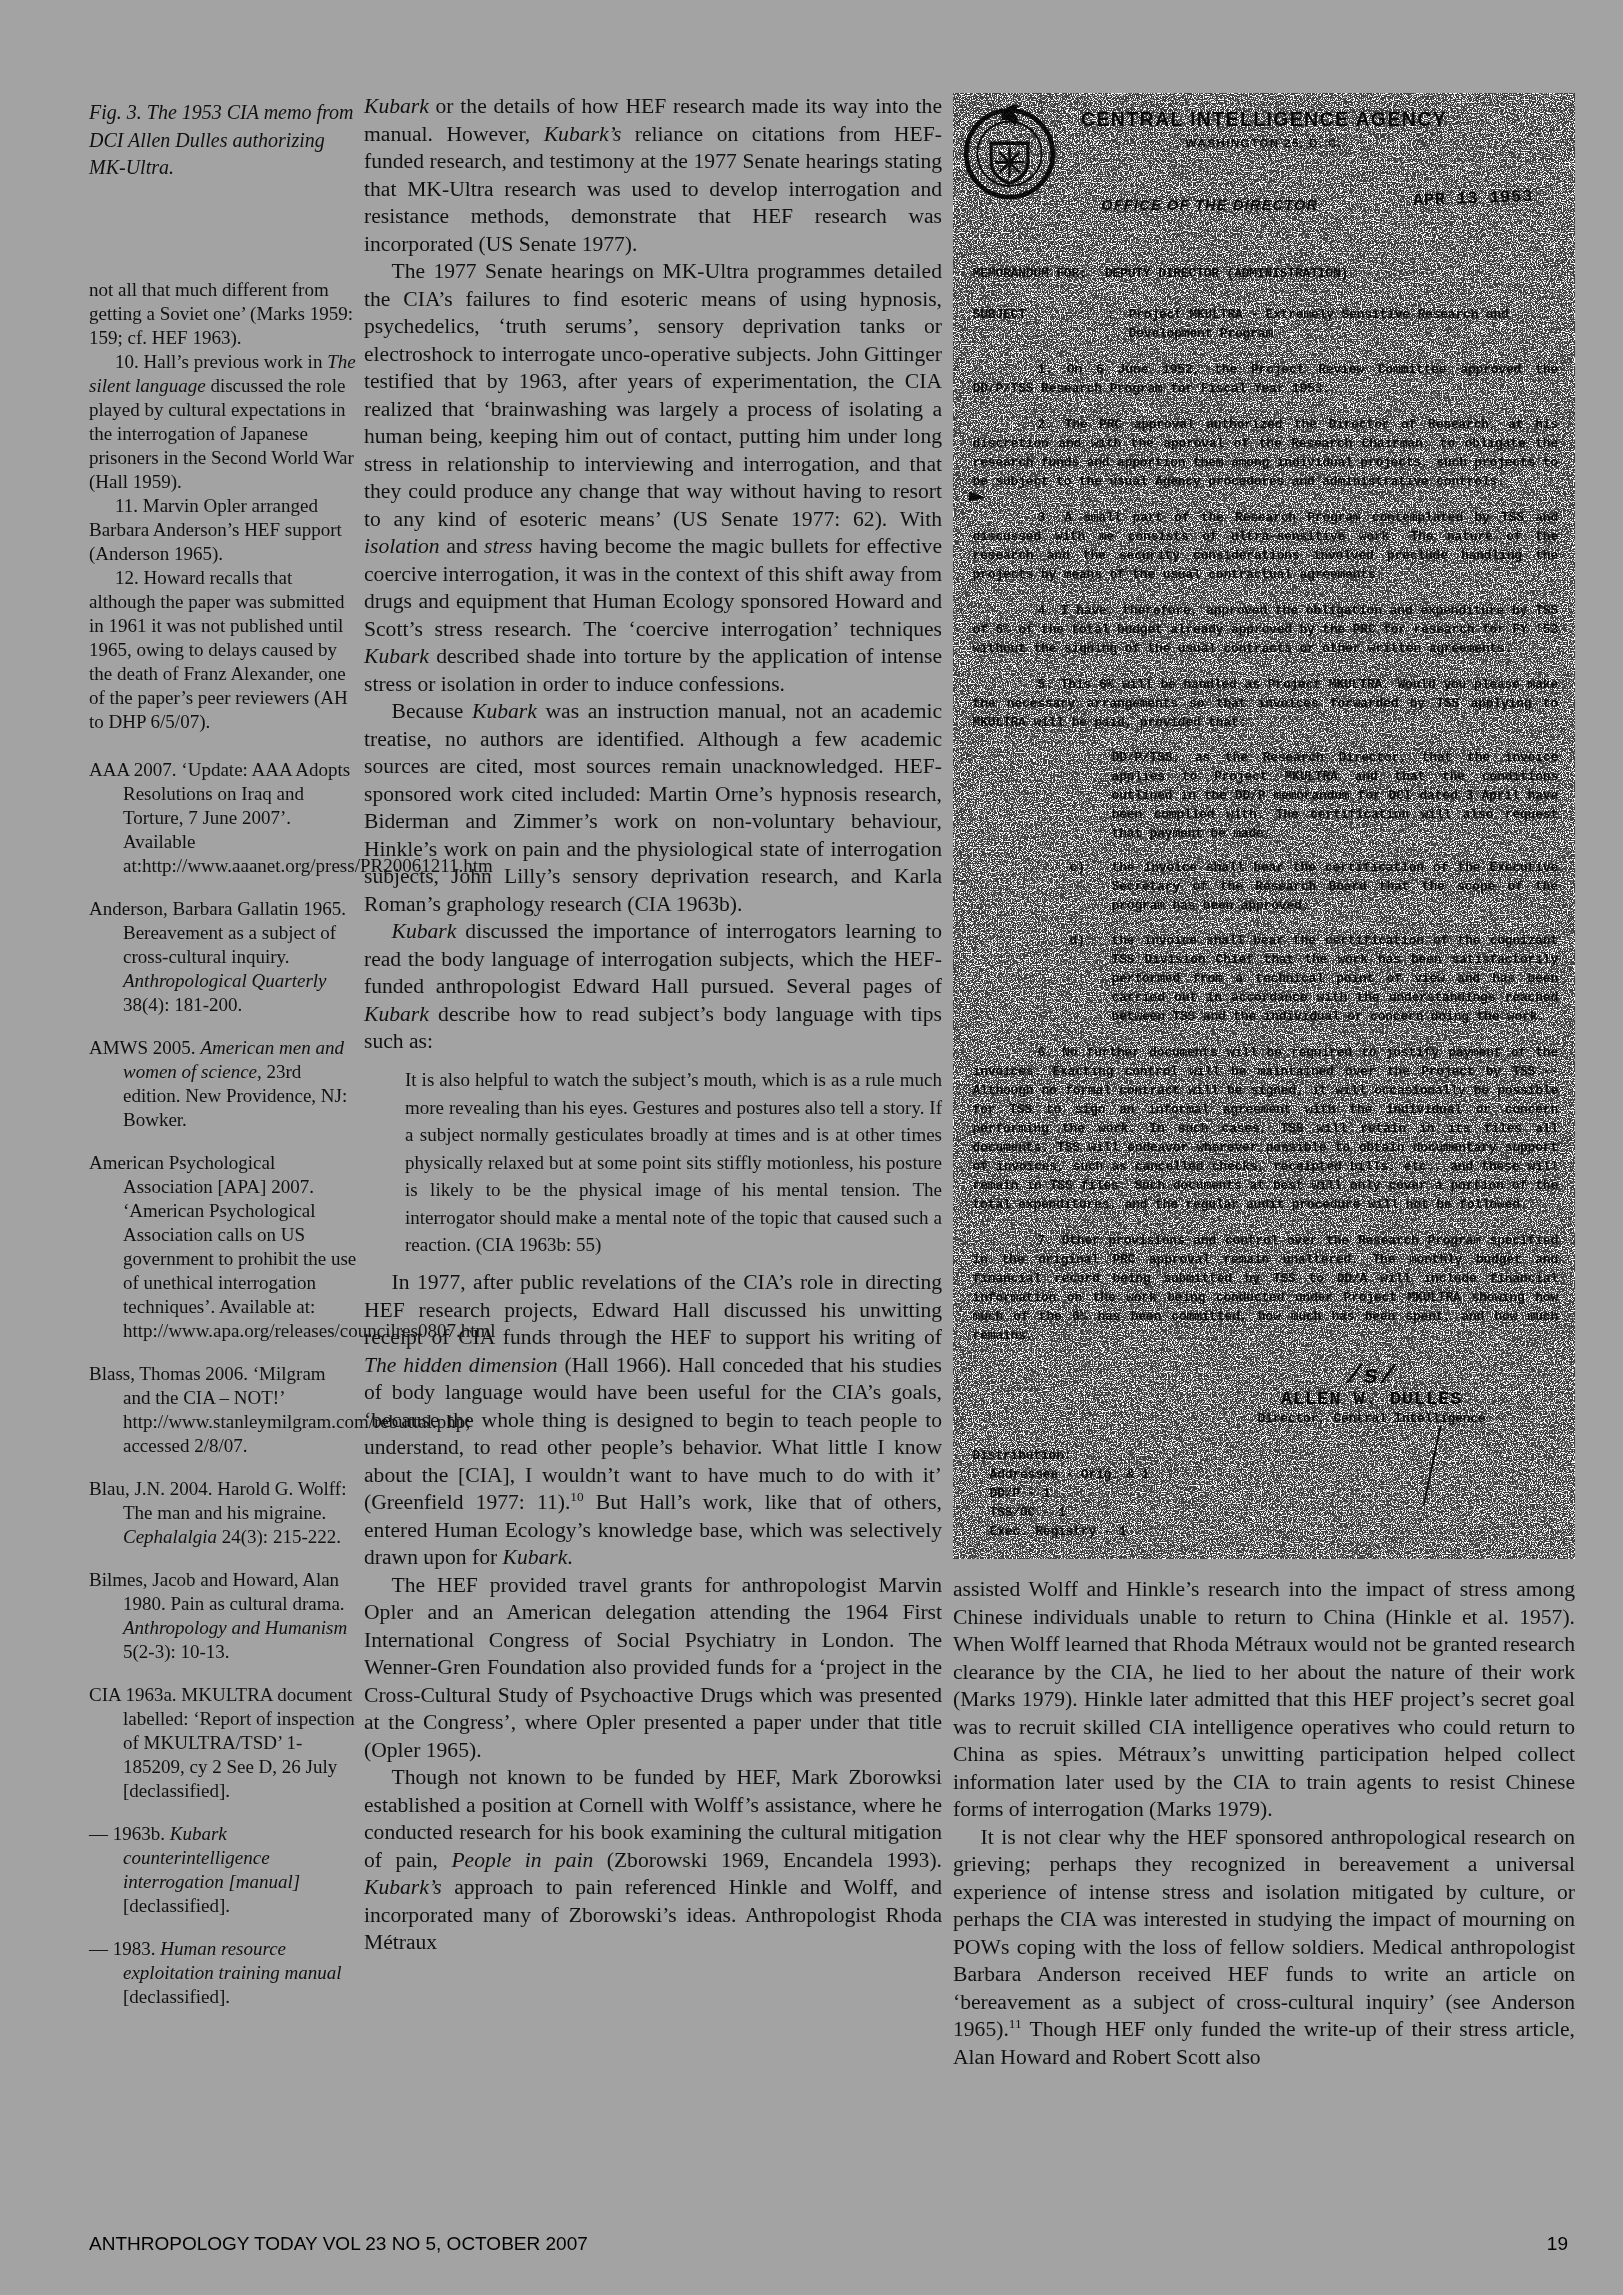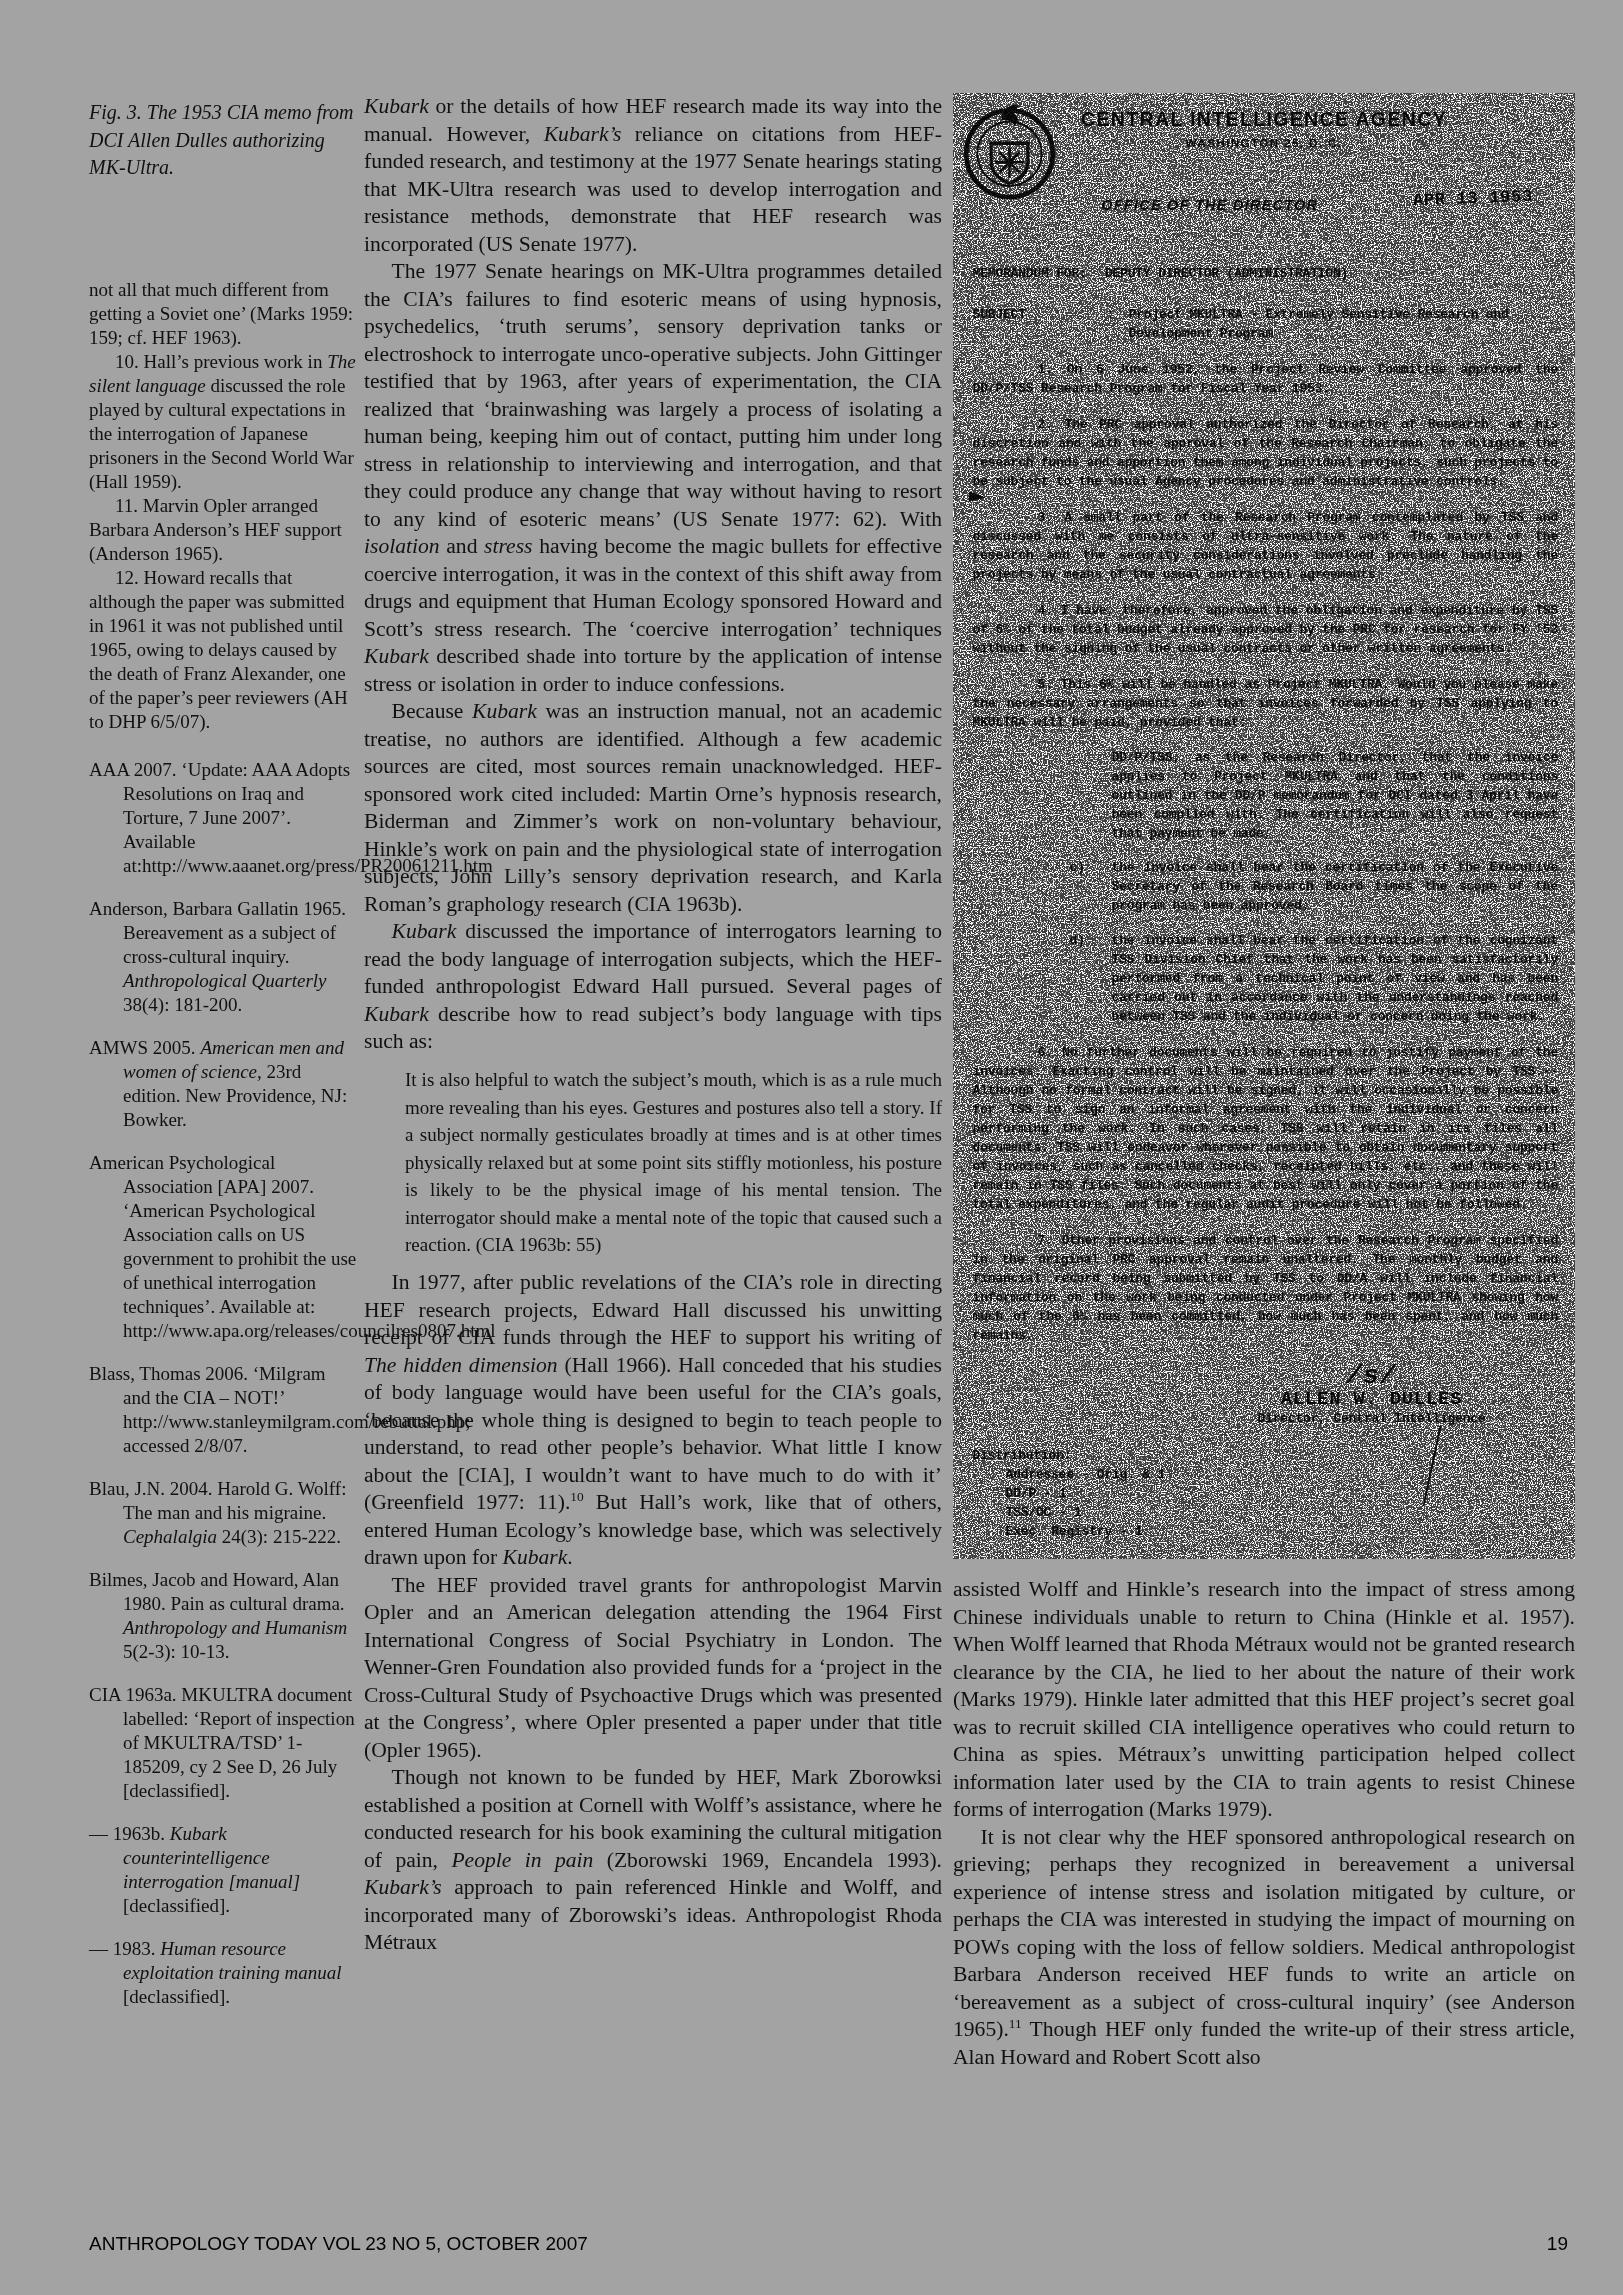--- a/index.html
+++ b/index.html
@@ -51,21 +51,21 @@
   .subject .val { flex:1; max-width:386px; }
   .mp { margin:17px 0 0 0; text-indent:65px; text-align:justify; }
   .sub { margin:15.7px 0 0 97px; display:flex; }
   .sub .sub-label { width:42px; flex:none; }
   .sub .sub-text { flex:1; text-align:justify; }
   .sig { margin:22px 46px 0 auto; width:281px; text-align:center; }
   .sig-s { font-size:26px; font-style:italic; letter-spacing:1.3px; }
   .sig-name { margin-top:3.9px; font-size:19px; letter-spacing:0.7px; }
   .sig-title { font-size:13px; }
   .dist { margin-top:18.3px; }
-  .dist-item { padding-left:33px; }
+  .dist-item { padding-left:17px; }
   .memo-noise { position:absolute; left:0; top:0; width:100%; height:100%;
                 pointer-events:none; opacity:.75; }
   .mark-arrow { position:absolute; left:15.7px; top:399px; width:0; height:0;
                 border-left:17px solid #161616; border-top:5.9px solid transparent;
                 border-bottom:5.9px solid transparent; transform:rotate(4deg); }
   .pen-slash { position:absolute; left:478px; top:1332px; width:2px; height:82px;
                background:#1c1c1c; transform:rotate(12deg); }
 
   .rc-text { margin-top:17px; width:622px; font-family:"Liberation Serif", serif;
              font-size:21.6px; line-height:27.5px; text-align:justify; }
@@ -149,21 +149,21 @@
         <p class="mp">3.  A small part of the Research Program contemplated by TSS and discussed with me consists of ultra-sensitive work.  The nature of the research and the security considerations involved preclude handling the projects by means of the usual contractual agreements.</p>
         <p class="mp">4.  I have, therefore, approved the obligation and expenditure by TSS of  6%  of the total budget already approved by the PRC for research for FY ’53 without the signing of the usual contracts or other written agreements.</p>
         <p class="mp">5.  This  6%  will be handled as Project MKULTRA. Would you please make the necessary arrangements so that invoices forwarded by TSS applying to MKULTRA will be paid, provided that:</p>
 
         <div class="sub">
           <span class="sub-label"></span>
           <span class="sub-text">DD/P/TSS, as the Research Director, that the invoice applies to Project MKULTRA and that the conditions outlined in the DD/P memorandum for DCI dated 3 April have been complied with.  The certification will also request that payment be made;</span>
         </div>
         <div class="sub">
           <span class="sub-label">c)</span>
-          <span class="sub-text">the invoice shall bear the certification of the Executive Secretary of the Research Board times the scope of the program has been approved;</span>
+          <span class="sub-text">the invoice shall bear the certification of the Executive Secretary of the Research Board that the scope of the program has been approved;</span>
         </div>
         <div class="sub">
           <span class="sub-label">d)</span>
           <span class="sub-text">the invoice shall bear the certification of the cognizant TSS Division Chief that the work has been satisfactorily performed from a technical point of view and has been carried out in accordance with the understandings reached between TSS and the individual or concern doing the work.</span>
         </div>
 
         <p class="mp">6.  No further documents will be required to justify payment of the invoices.  Exacting control will be maintained over the Project by TSS.--Although no formal contract will be signed, it will occasionally be possible for TSS to sign an informal agreement with the individual or concern performing the work.  In such cases, TSS will retain in its files all documents.  TSS will endeavor wherever possible to obtain documentary support of invoices, such as cancelled checks, receipted bills, etc., and these will remain in TSS files.  Such documents at best will only cover a portion of the total expenditures, and the regular audit procedure will not be followed.</p>
         <p class="mp">7.  Other provisions and control over the Research Program specified in the original PRC approval remain unaltered.  The monthly budget and financial record being submitted by TSS to DD/A will include financial information on the work being conducted under Project MKULTRA showing how much of the  6%  has been committed, how much has been spent, and how much remains.</p>
 
         <div class="sig">

